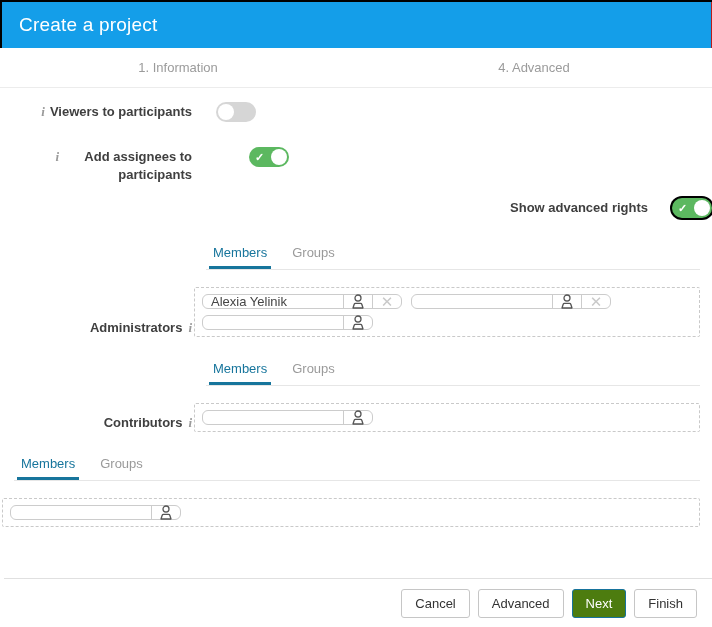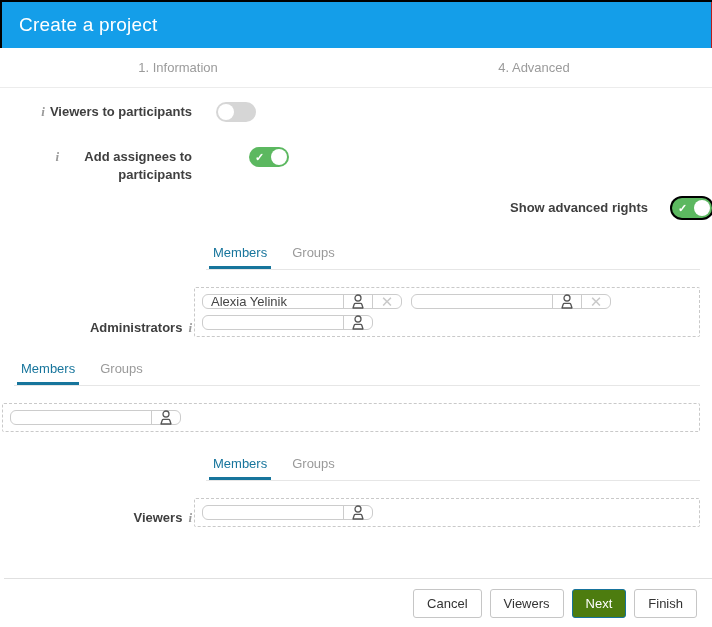--- a/index.html
+++ b/index.html
@@ -205,20 +205,23 @@
                 <path d="M3 15 L4.2 11.2 Q4.5 10.4 5.4 10.4 L10.6 10.4 Q11.5 10.4 11.8 11.2 L13 15 Z" fill="none" stroke="#555" stroke-width="1.3" stroke-linejoin="round"></path>
               </svg>
             </span>
           </span>
         </div>
       </div>
     </div>
   </div>
 
   <div class="section">
+    <div class="label-col sec-label">
+      <span>Contributors</span><span class="info-i after">i</span>
+    </div>
     <div class="section-body">
       <div class="sec-tabs">
         <span class="sec-tab active">Members</span>
         <span class="sec-tab">Groups</span>
       </div>
       <div class="dashed-box">
         <div class="member-row">
           <span class="member">
             <input type="text" value="" style="">
             <span class="cell">
@@ -227,23 +230,20 @@
                 <path d="M3 15 L4.2 11.2 Q4.5 10.4 5.4 10.4 L10.6 10.4 Q11.5 10.4 11.8 11.2 L13 15 Z" fill="none" stroke="#555" stroke-width="1.3" stroke-linejoin="round"></path>
               </svg>
             </span>
           </span>
         </div>
       </div>
     </div>
   </div>
 
   <div class="section">
-    <div class="label-col sec-label">
-      <span>Viewers</span><span class="info-i after">i</span>
-    </div>
     <div class="section-body">
       <div class="sec-tabs">
         <span class="sec-tab active">Members</span>
         <span class="sec-tab">Groups</span>
       </div>
       <div class="dashed-box">
         <div class="member-row">
           <span class="member">
             <input type="text" value="" style="">
             <span class="cell">
@@ -255,16 +255,16 @@
           </span>
         </div>
       </div>
     </div>
   </div>
 
 </div>
 
 <div class="footer">
   <button class="btn">Cancel</button>
-  <button class="btn">Viewers</button>
+  <button class="btn">Advanced</button>
   <button class="btn primary">Next</button>
   <button class="btn">Finish</button>
 </div>
 
 </body></html>

